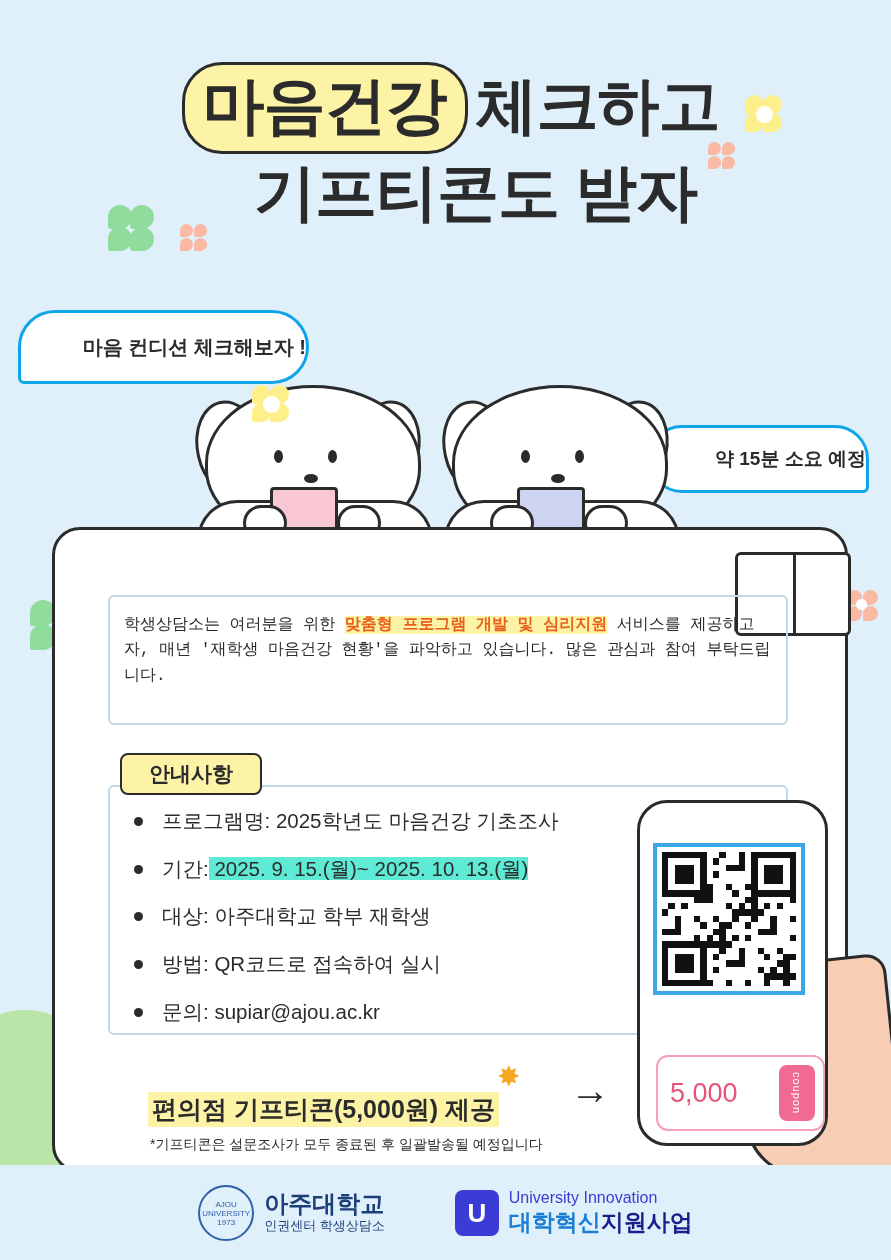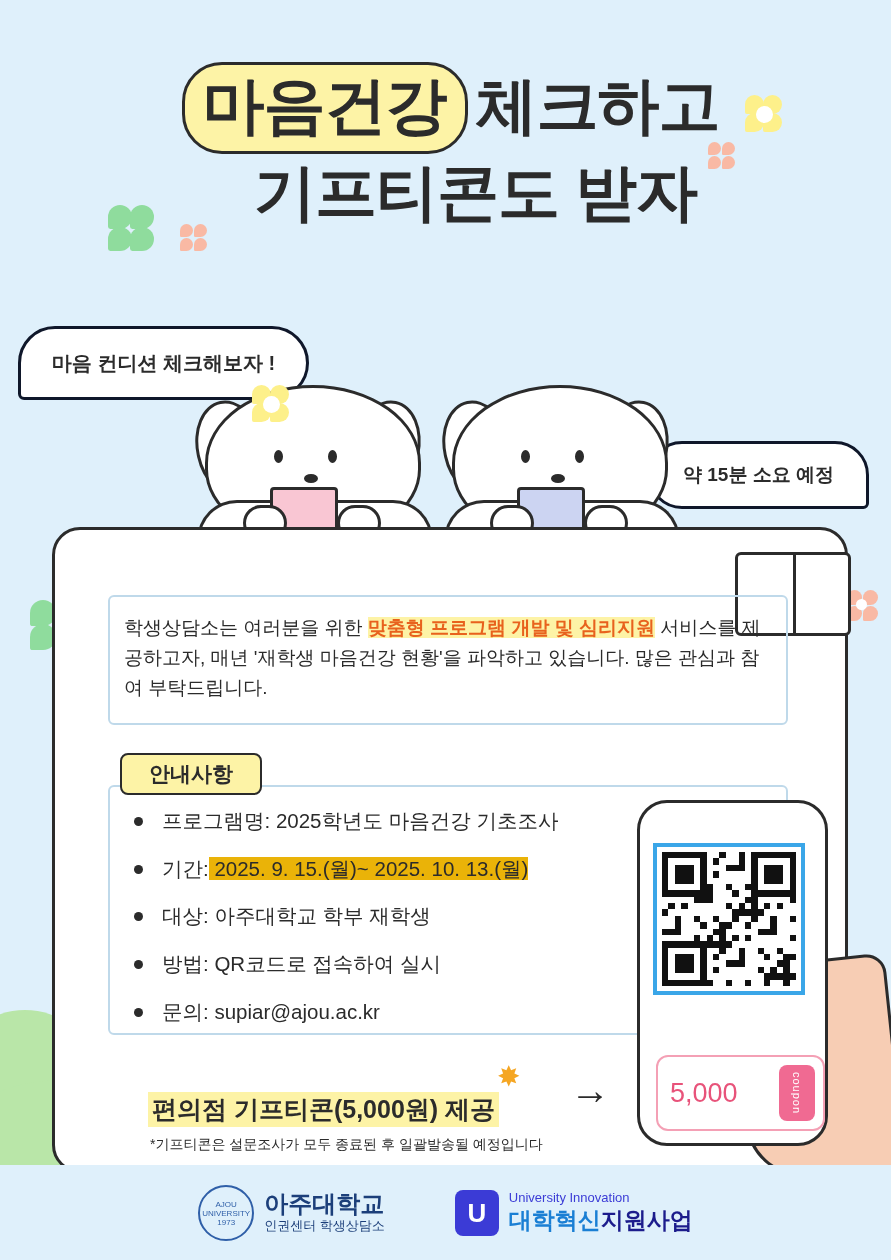--- a/index.html
+++ b/index.html
@@ -82,29 +82,28 @@
   .petal {
     position: absolute;
     width: 19px; height: 19px;
     border-radius: 50% 50% 50% 10%;
   }
 
   
   .bubble {
     position: absolute;
     background: #ffffff;
-    border: 3px solid #0f172a;
+    border: 3px solid #0ea5e9;
     border-radius: 45px;
     font-weight: bold;
     color: #2b2b2b;
     display: flex;
     align-items: center;
-    justify-content: center;
+    justify-content: flex-end;
     text-align: center;
-    margin-top: 16px;
   }
   .bubble.left {
     left: 18px; top: 310px;
     width: 285px; height: 68px;
     font-size: 20px;
     border-radius: 60px 60px 60px 10px;
   }
   .bubble.right {
     left: 648px; top: 425px;
     width: 215px; height: 62px;
@@ -185,23 +184,24 @@
     border-radius: 6px;
     box-sizing: border-box;
   }
 
   .intro-box { left: 108px; top: 595px; width: 680px; height: 130px; }
   .intro-tab { left: 120px; top: 563px; width: 130px; height: 38px; }
   .intro-text {
     position: absolute;
     left: 124px; top: 613px;
     width: 650px;
-    font-size: 19px;
+    font-size: 16px;
     line-height: 1.58;
     color: #2b2b2b;
+    font-family: Liberation Mono, monospace;
   }
   .mark-orange {
     background: #fdf3a6;
     color: #e8621d;
     font-weight: bold;
   }
 
   .notice-box { left: 108px; top: 785px; width: 680px; height: 250px; }
   .notice-tab { left: 120px; top: 753px; width: 138px; height: 38px; }
   .notice-list {
@@ -223,21 +223,21 @@
   .notice-list li::before {
     content: "";
     position: absolute;
     left: 6px;
     top: 11px;
     width: 9px;
     height: 9px;
     background: #2b2b2b;
     border-radius: 50%;
   }
-  .hl-yellow { background: #eab308; }
+  .hl-yellow { background: #5eead4; }
 
   
   .phone {
     position: absolute;
     left: 637px;
     top: 800px;
     width: 185px;
     height: 340px;
     background: #ffffff;
     border: 3.5px solid #2b2b2b;
@@ -371,21 +371,21 @@
     width: 44px; height: 46px;
     background: #3b3bd6;
     border-radius: 8px;
     color: #fff;
     font-size: 26px;
     font-weight: bold;
     display: flex;
     align-items: center;
     justify-content: center;
   }
-  .ui-small { font-size: 13px; color: #3b3bd6; }
+  .ui-small { font-size: 16px; color: #3b3bd6; }
   .ui-big { font-size: 23px; font-weight: bold; color: #1c1c8c; }
   .ui-big .accent { color: #1a7fd4; }
 
   .sparkle {
     position: absolute;
     color: #f5a623;
     font-size: 28px;
   }
   .heart {
     position: absolute;

